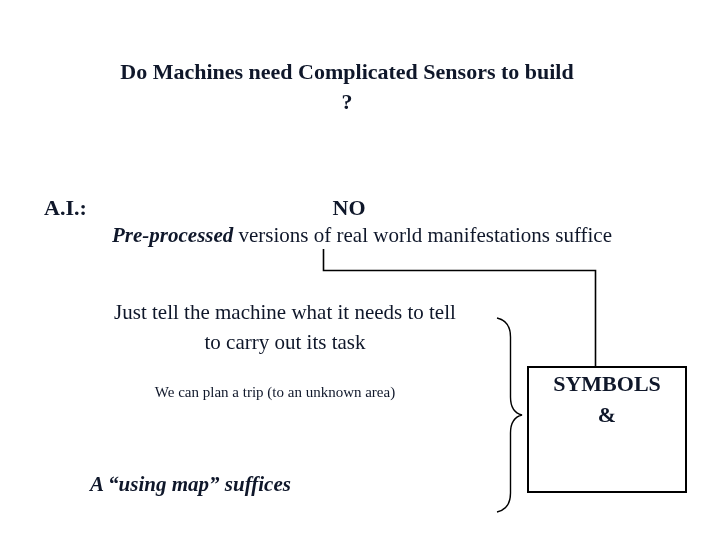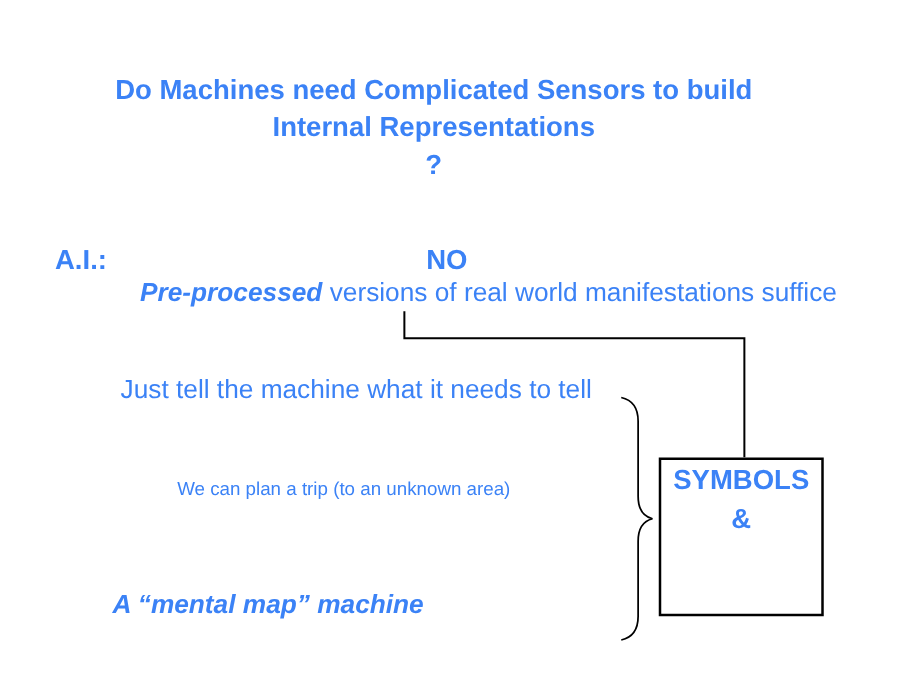--- a/index.html
+++ b/index.html
@@ -1,90 +1,90 @@
 <!DOCTYPE html>
 <html><head>
 <meta charset="utf-8">
 <style>
   html, body { margin: 0; padding: 0; background: #888; }
   .slide {
     position: relative;
     width: 720px; height: 540px;
     background: #ffffff;
     overflow: hidden;
-    font-family: Liberation Sans, sans-serif;
-    color: #3b82f6;
+    font-family: Liberation Serif, serif;
+    color: #0f172a;
   }
   .slide * { box-sizing: border-box; }
   .abs { position: absolute; white-space: nowrap; text-align: right; }
   .overlay { position: absolute; left: 0; top: 0; width: 720px; height: 540px; pointer-events: none; }
 
   .title-block {
     left: 87px; top: 57px; width: 520px;
     text-align: center;
     font-weight: bold;
     font-size: 22px; line-height: 30px;
   }
   .ai-label { left: 44px; top: 195px; font-weight: bold; font-size: 22px; line-height: 26px; }
-  .answer   { left: 274px; top: 195px; width: 100px; font-weight: bold; font-size: 22px; line-height: 26px; }
+  .answer   { left: 299px; top: 195px; width: 100px; text-align: center; font-weight: bold; font-size: 22px; line-height: 26px; }
   .preprocessed { left: 112px; top: 222px; font-size: 21px; line-height: 26px; }
   .preprocessed .emph { font-weight: bold; font-style: italic; margin-top: 35px; }
 
   .point-1 {
     left: 60px; top: 297px; width: 450px;
     text-align: center; font-size: 21px; line-height: 30px;
   }
   .point-2 {
     left: 50px; top: 377px; width: 450px;
     text-align: center; font-size: 15px; line-height: 30px;
   }
   .conclusion {
     left: 90px; top: 470px;
     font-weight: bold; font-style: italic;
     font-size: 21px; line-height: 28px;
   }
   .symbols-box {
     left: 527px; top: 366px;
-    width: 132px; height: 127px;
+    width: 160px; height: 127px;
     border: 2px solid #000000;
     text-align: center;
     font-weight: bold; font-size: 22px; line-height: 31px;
     background: #ffffff;
   }
 </style>
 </head>
 <body>
 
 <div class="slide">
 
   <svg class="overlay" viewBox="0 0 720 540" xmlns="http://www.w3.org/2000/svg">
     <path d="M 323.5 249 L 323.5 270.5 L 595.5 270.5 L 595.5 366" fill="none" stroke="#000000" stroke-width="1.6"></path>
     <path d="M 497 318 C 506 320 510.5 326 510.5 337 L 510.5 397 C 510.5 407 514 413 522 415 C 514 417 510.5 423 510.5 433 L 510.5 493 C 510.5 504 506 510 497 512" fill="none" stroke="#000000" stroke-width="1.4"></path>
   </svg>
 
   <div class="abs title-block">
     <div>Do Machines need Complicated Sensors to build</div>
-    <div>Internal Representations</div>
     <div>?</div>
   </div>
 
   <div class="abs ai-label">A.I.:</div>
 
   <div class="abs answer">NO</div>
 
   <div class="abs preprocessed"><span class="emph">Pre-processed</span><span> versions of real world manifestations suffice</span></div>
 
   <div class="abs point-1">
     <div>Just tell the machine what it needs to tell</div>
+    <div>to carry out its task</div>
   </div>
 
   <div class="abs point-2">
     <div>We can plan a trip (to an unknown area)</div>
   </div>
 
-  <div class="abs conclusion">A “mental map” machine</div>
+  <div class="abs conclusion">A “using map” suffices</div>
 
   <div class="abs symbols-box">
     <div>SYMBOLS</div>
     <div>&amp;</div>
   </div>
 
 </div>
 
 </body></html>

